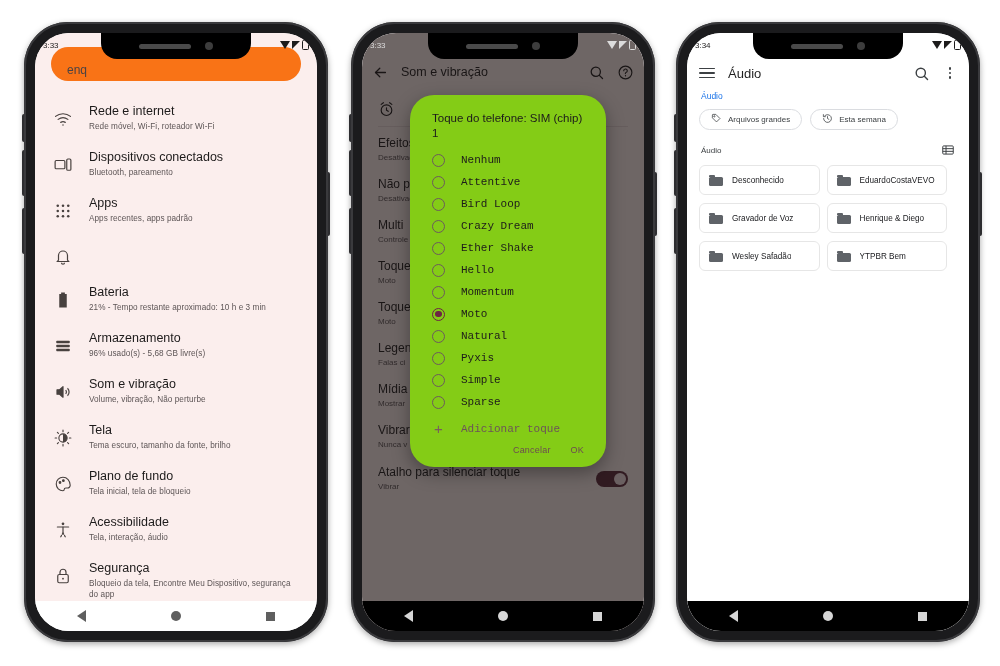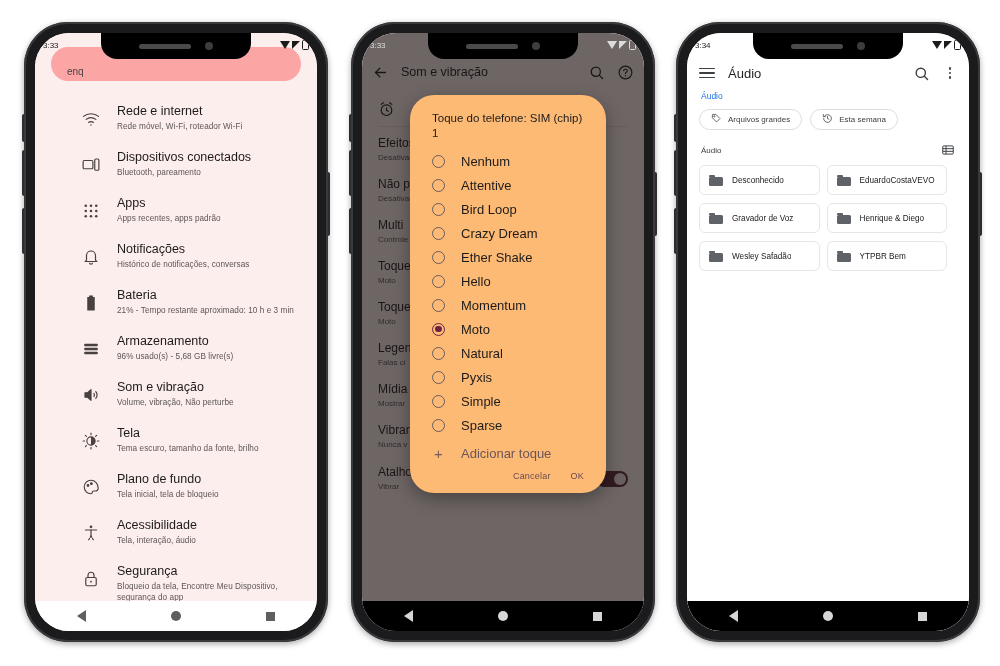--- a/index.html
+++ b/index.html
@@ -97,28 +97,27 @@
 
   
   .settings-body {
     position: absolute; inset: 0 0 30px 0;
     background: #fbeeed;
     padding-top: 14px;
     overflow: hidden;
   }
   .search-pill {
     margin: 0 16px 8px 16px; height: 34px; border-radius: 18px;
-    background: #fca5a5; display: flex; align-items: flex-end;
-    padding: 0 16px 4px 16px; font-size: 10px; color: #4b4344;
+    background: #f97316; display: flex; align-items: flex-end;
+    padding: 0 16px 4px 16px; font-size: 12px; color: #4b4344;
   }
   .set-list { padding: 6px 0 0 0; }
   .set-item {
     display: flex; align-items: flex-start; gap: 16px;
     padding: 9px 16px 9px 18px;
-    margin-left: 28px;
   }
   .set-ic {
     width: 20px; min-width: 20px; height: 20px; margin-top: 5px;
     color: #48413f; display: flex; align-items: center; justify-content: center;
   }
   .set-ic svg { width: 18px; height: 18px; }
   .set-txt { flex: 1; }
   .set-title { font-size: 12.5px; color: #1d1b1b; line-height: 15px; }
   .set-sub {
     font-size: 8.2px; color: #5d5556; line-height: 11px; margin-top: 2px;
@@ -151,21 +150,21 @@
     position: relative; flex: none;
   }
   .toggle::after {
     content: ""; position: absolute; right: 2px; top: 2px;
     width: 12px; height: 12px; border-radius: 50%; background: #f2dfe3;
   }
 
   .dialog {
     position: absolute; z-index: 20;
     left: 48px; right: 38px; top: 62px;
-    background: #fdba74;
+    background: #84cc16;
     border-radius: 24px;
     padding: 16px 0 8px 0;
     box-shadow: 0 6px 18px rgba(0,0,0,.35);
   }
   .dlg-title {
     font-size: 11.5px; color: #1d1b1b; line-height: 15px;
     padding: 0 22px 8px 22px;
   }
   .dlg-opts { padding: 0 0 2px 0; }
   .dlg-opt {
@@ -174,21 +173,21 @@
   }
   .radio {
     width: 13px; height: 13px; border-radius: 50%;
     border: 1.6px solid #6c5a5d; flex: none; position: relative;
   }
   .radio.sel { border-color: #6d2344; }
   .radio.sel::after {
     content: ""; position: absolute; inset: 2.4px;
     border-radius: 50%; background: #6d2344;
   }
-  .dlg-lbl { font-size: 13px; color: #1d1b1b; }
+  .dlg-lbl { font-size: 11px; color: #1d1b1b; font-family: Liberation Mono, monospace; }
   .dlg-add {
     display: flex; align-items: center; gap: 16px;
     padding: 7px 22px 4px 22px;
   }
   .plus { width: 13px; text-align: center; font-size: 15px; color: #7a5b60; line-height: 13px; }
   .dlg-add .dlg-lbl { color: #6d5458; }
   .dlg-actions {
     display: flex; justify-content: flex-end; gap: 20px;
     padding: 6px 22px 4px 22px;
   }
@@ -309,24 +308,20 @@
             </div>
           </div>
 
           <div class="set-item">
             <span class="set-ic">
               <svg viewBox="0 0 24 24" fill="none" stroke="currentColor" stroke-width="1.6">
                 <path d="M6 16V10a6 6 0 0 1 12 0v6l1.5 2H4.5z"></path>
                 <path d="M10 19.5a2 2 0 0 0 4 0"></path>
               </svg>
             </span>
-            <div class="set-txt">
-              <div class="set-title">Notificações</div>
-              <div class="set-sub">Histórico de notificações, conversas</div>
-            </div>
           </div>
 
           <div class="set-item">
             <span class="set-ic">
               <svg viewBox="0 0 24 24" fill="currentColor">
                 <path d="M9.5 2h5v2H17v18H7V4h2.5z"></path>
               </svg>
             </span>
             <div class="set-txt">
               <div class="set-title">Bateria</div>

